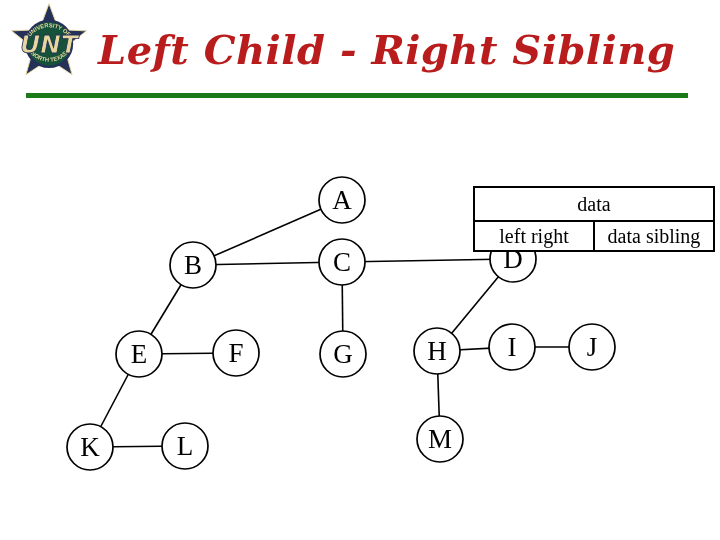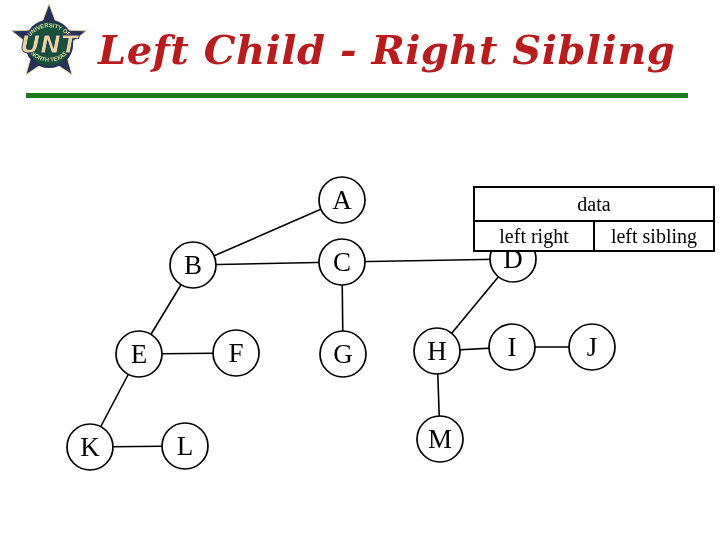--- a/index.html
+++ b/index.html
@@ -98,18 +98,18 @@
       <text x="440" y="448" text-anchor="middle" font-size="27" font-family="&quot;Liberation Serif&quot;, serif" fill="#000000">M</text>
     </svg>
 
   <table class="legend">
     <tbody>
       <tr>
         <td class="legend-header" colspan="2">data</td>
       </tr>
       <tr>
         <td class="legend-cell">left right</td>
-        <td class="legend-cell">left sibling</td>
+        <td class="legend-cell">data sibling</td>
       </tr>
     </tbody>
   </table>
 
 </div>
 
 </body></html>

